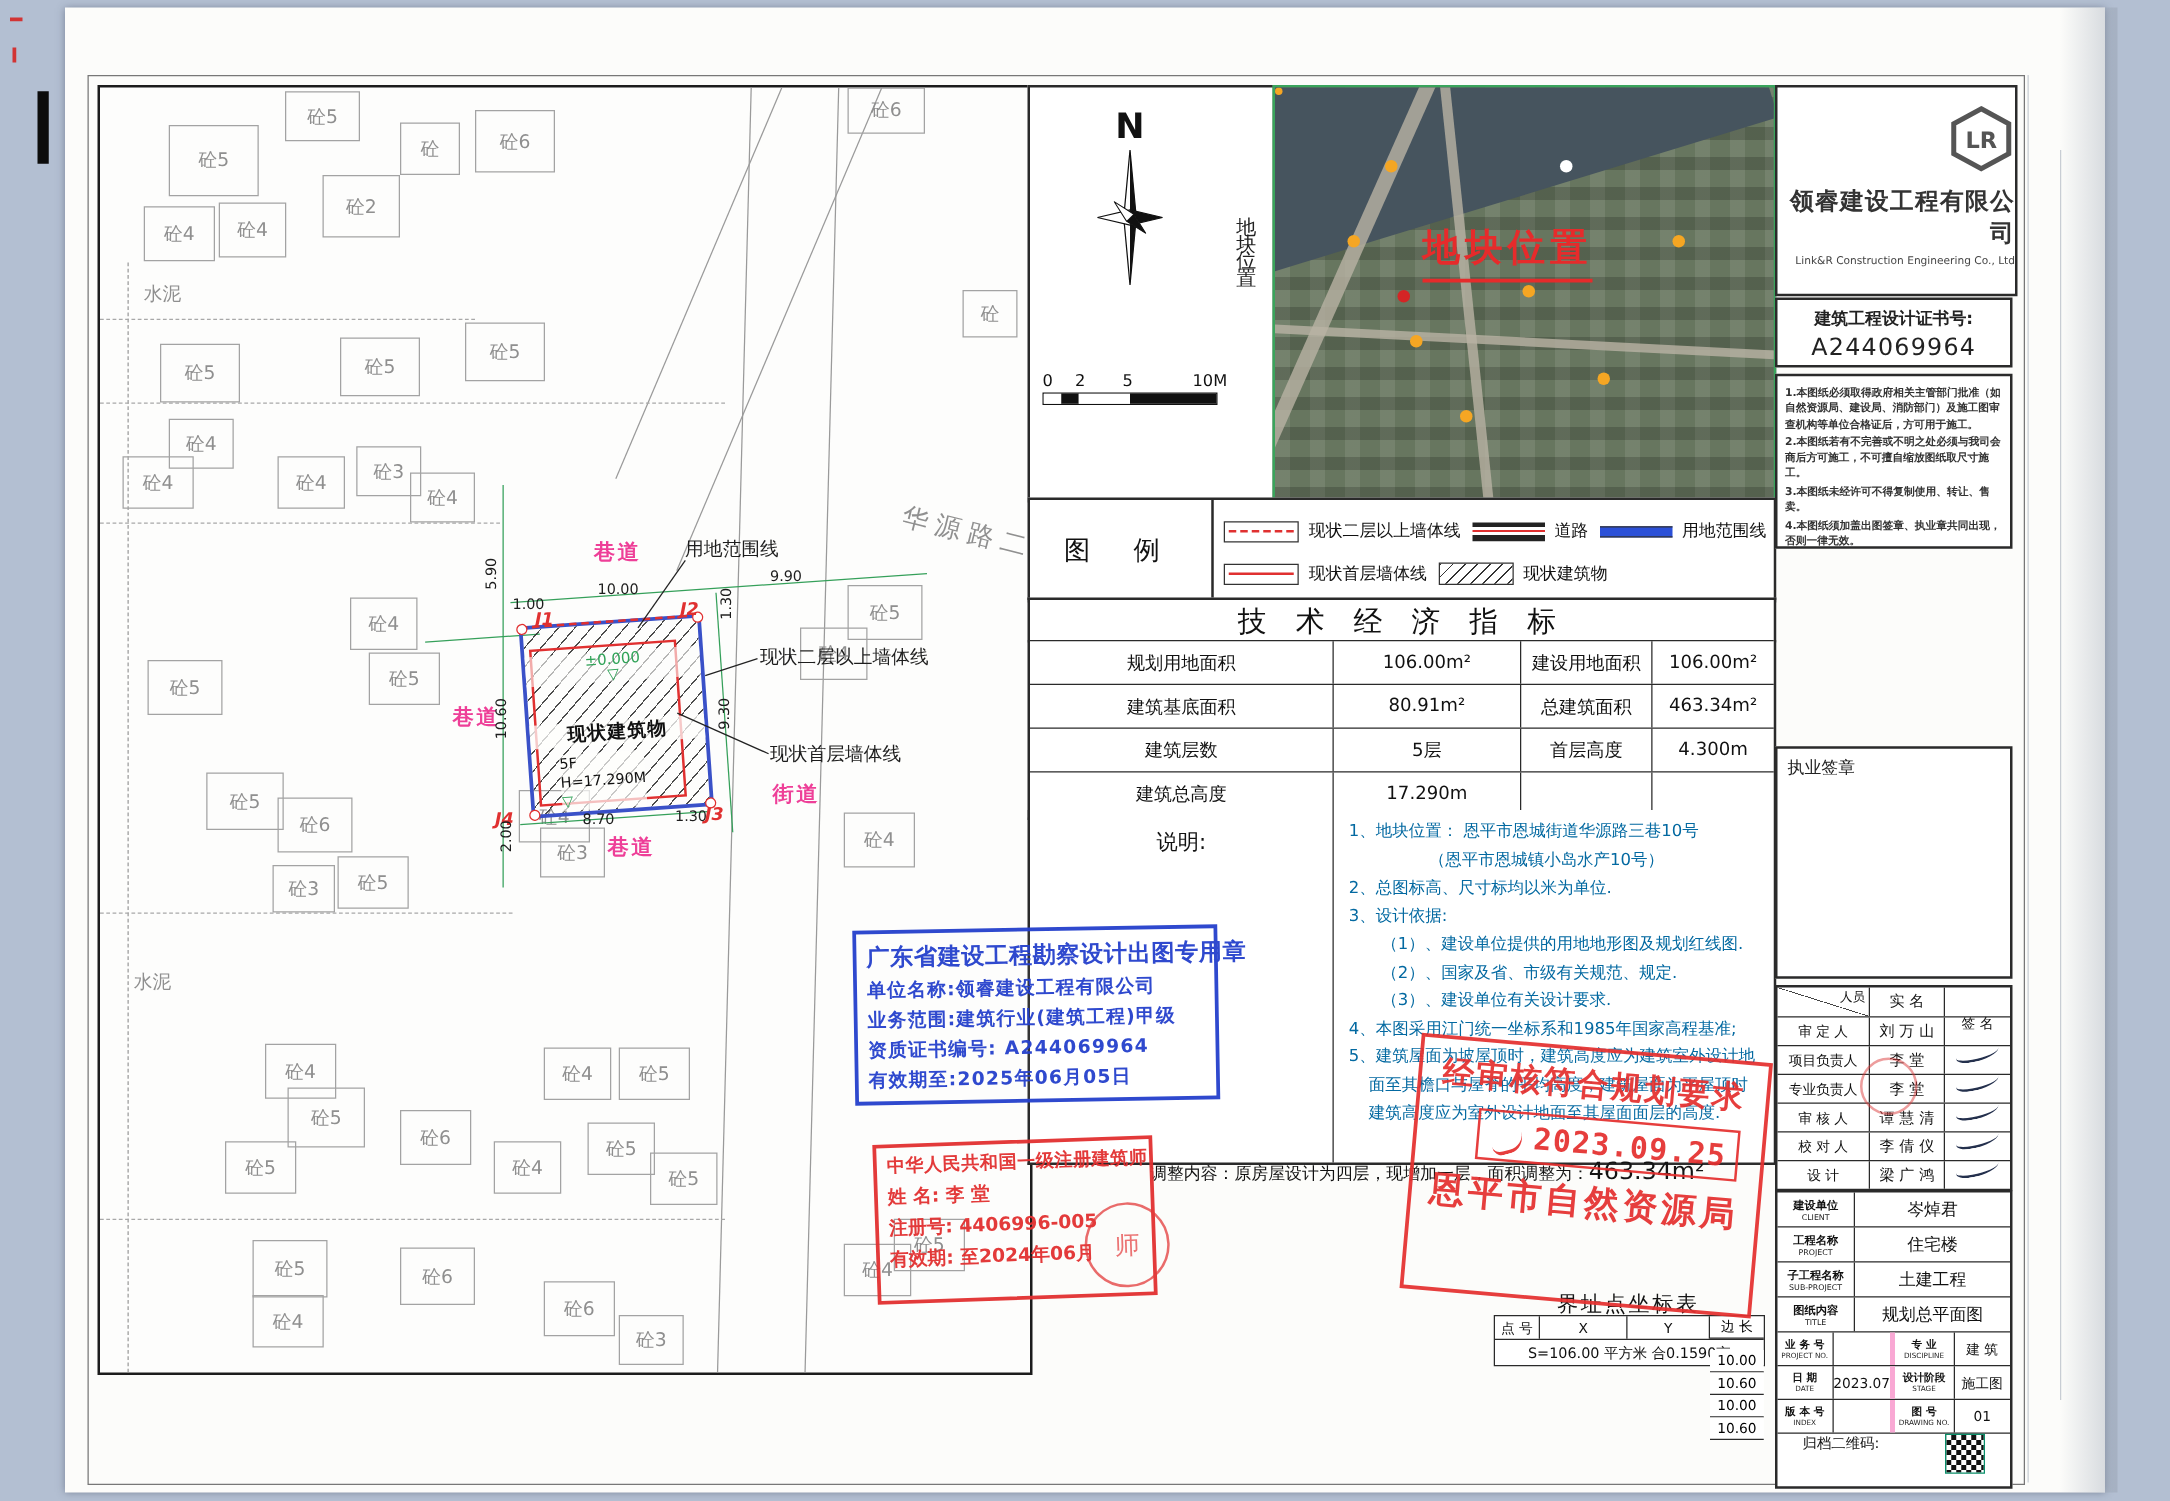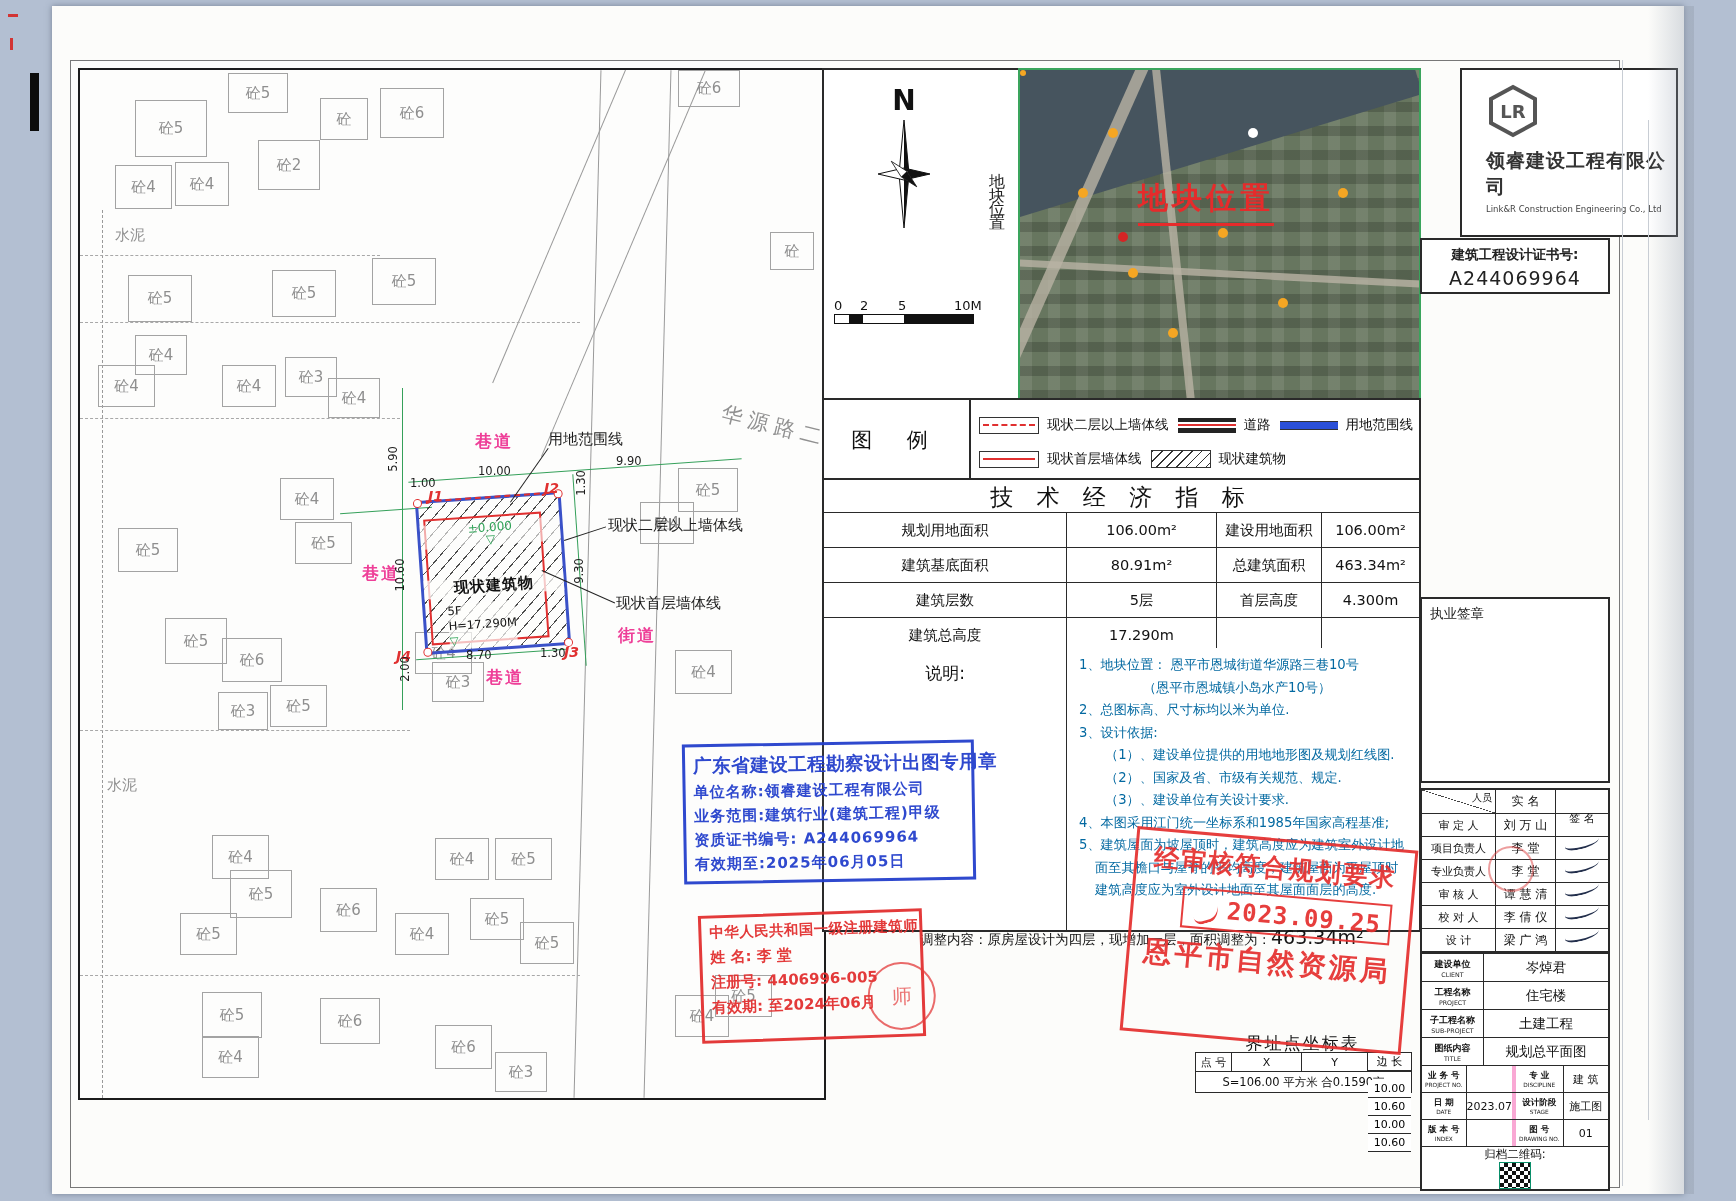--- a/index.html
+++ b/index.html
@@ -101,21 +101,21 @@
   .coord-table{position:absolute;left:1195px;top:1052px;width:215px;border:1.5px solid #2a2a2a;background:#fff;z-index:3;}
   .crow{display:flex;height:18px;border-top:1px solid #2a2a2a;}
   .crow.first{border-top:none;}
   .cc{display:flex;align-items:center;justify-content:center;font-size:11px;color:#111;border-right:1px solid #2a2a2a;box-sizing:border-box;white-space:nowrap;}
   .cc.p{width:36px;}.cc.x{width:70px;}.cc.y{width:66px;border-right:1px solid #2a2a2a;}
   .coord-foot{height:20px;border-top:1px solid #2a2a2a;display:flex;align-items:center;justify-content:center;font-size:11.5px;color:#111;}
   .edgecol{position:absolute;left:172px;top:0;width:43px;height:108px;}
   .edgehead{position:absolute;left:0;top:0;width:43px;height:18px;display:flex;align-items:center;justify-content:center;font-size:11px;border-bottom:1px solid #2a2a2a;box-sizing:border-box;}
   .edgecell{position:absolute;left:0;width:43px;height:18px;display:flex;align-items:center;justify-content:center;font-size:11px;border-bottom:1px solid #2a2a2a;box-sizing:border-box;background:#fff;}
   
-  .logo-box{left:1460px;top:68px;width:190px;height:165px;text-align:left;padding-left:24px;}
+  .logo-box{left:1420px;top:68px;width:190px;height:165px;text-align:right;}
   .logo-glyph{margin:14px auto 6px;}
   .co-name{font-size:19px;font-weight:bold;color:#333;letter-spacing:1px;}
   .co-name-en{font-size:8.5px;color:#444;margin-top:4px;}
   .cert-box{left:1420px;top:238px;width:190px;height:56px;text-align:center;padding-top:6px;box-sizing:border-box;}
   .cert-label{font-size:13.5px;font-weight:bold;color:#222;}
   .cert-no{font-size:19px;color:#222;margin-top:3px;letter-spacing:1px;}
   .conotes-box{left:1420px;top:299px;width:190px;height:140px;padding:8px 6px;box-sizing:border-box;}
   .conotes-box div{font-size:8.6px;color:#333;line-height:1.45;margin-bottom:2px;font-weight:bold;}
   .sig-box{width:190px;box-sizing:border-box;padding:6px 8px;font-size:13.5px;color:#222;}
   .pers-table{left:1420px;top:788px;width:190px;background:#fff;border:2px solid #2a2a2a;box-sizing:border-box;}
@@ -132,21 +132,21 @@
   .blab{width:62px;border-right:1px solid #2a2a2a;display:flex;flex-direction:column;align-items:center;justify-content:center;box-sizing:border-box;}
   .blab .cn{font-size:9px;font-weight:bold;color:#111;}
   .blab .en{font-size:6.3px;color:#222;}
   .bval{flex:1;display:flex;align-items:center;justify-content:center;font-size:13.5px;color:#111;}
   .smallrow{display:flex;height:26px;border-top:1px solid #2a2a2a;}
   .sc{display:flex;flex-direction:column;align-items:center;justify-content:center;border-right:1px solid #2a2a2a;box-sizing:border-box;}
   .sc .cn{font-size:8.5px;font-weight:bold;color:#111;text-align:right;}
   .sc .en{font-size:5.8px;color:#222;}
   .scv{display:flex;align-items:center;justify-content:center;font-size:11px;color:#111;border-right:4px solid #f9a8d4;box-sizing:border-box;}
   .sc.w1{width:45px;}.scv.w2{width:50px;}.sc.w3{width:48px;}.scv.w4{width:45px;border-right:none;}
-  .qrrow{display:flex;height:42px;border-top:1px solid #2a2a2a;align-items:center;justify-content:space-between;padding:0 2px;flex-direction:column;}
+  .qrrow{display:flex;height:42px;border-top:1px solid #2a2a2a;align-items:flex-start;justify-content:space-between;padding:0 20px;}
   .qrlabel{font-size:11.5px;color:#111;}
   .qr{width:30px;height:30px;border:1px solid #0a8f6a;background:
       repeating-conic-gradient(#111 0 25%,#fff 0 50%) 0 0/8px 8px;}
   
   .fold{position:absolute;border-left:1px solid #c8cdd4;}
   .shade-right{position:absolute;right:42px;top:6px;width:46px;height:1188px;background:linear-gradient(90deg,rgba(255,255,255,0),rgba(150,160,175,.45));}
   .blackbar{position:absolute;left:30px;top:73px;width:9px;height:58px;background:#0c0c0c;z-index:9;}
   .redtick{position:absolute;background:#d23434;z-index:9;}
 </style>
 </head>
@@ -537,20 +537,26 @@
     </svg>
     <div class="co-name">领睿建设工程有限公司</div>
     <div class="co-name-en">Link&amp;R Construction Engineering Co., Ltd</div>
   </div>
 
   <div class="abs b2 cert-box">
     <div class="cert-label">建筑工程设计证书号:</div>
     <div class="cert-no">A244069964</div>
   </div>
 
+  <div class="abs b2 conotes-box">
+    <div>1.本图纸必须取得政府相关主管部门批准（如自然资源局、建设局、消防部门）及施工图审查机构等单位合格证后，方可用于施工。</div>
+    <div>2.本图纸若有不完善或不明之处必须与我司会商后方可施工，不可擅自缩放图纸取尺寸施工。</div>
+    <div>3.本图纸未经许可不得复制使用、转让、售卖。</div>
+    <div>4.本图纸须加盖出图签章、执业章共同出现，否则一律无效。</div>
+  </div>
 
   <div class="abs b2 sig-box" style="left:1420px;top:597px;height:186px;">
     <span>执业签章</span>
   </div>
 
   <div class="abs pers-table">
     <div class="prow head">
       <div class="pc role diag">人员</div>
       <div class="pc nm">实 名</div>
       <div class="pc sg">签 名</div>

